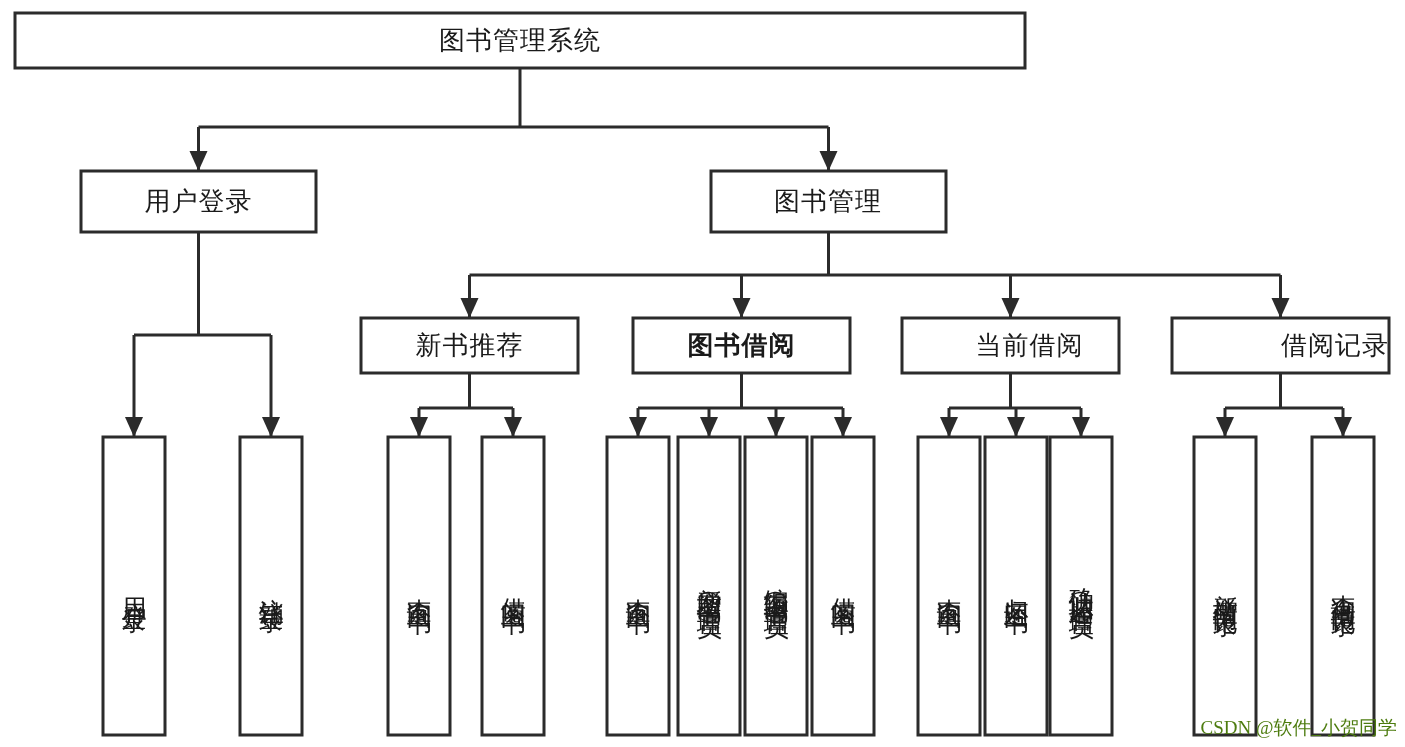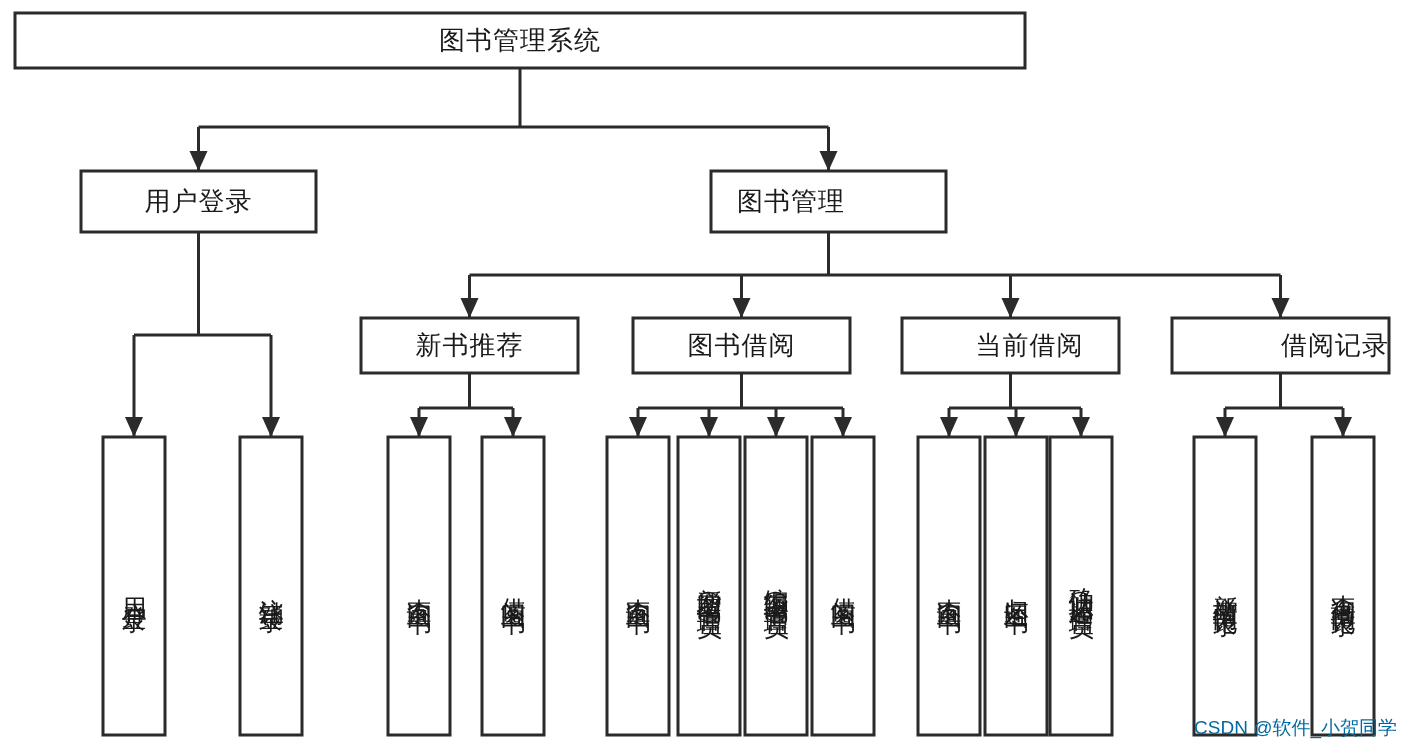--- a/index.html
+++ b/index.html
@@ -38,23 +38,23 @@
     stroke-linecap: butt;
   }
   .arrow-head {
     fill: #2b2b2b;
     stroke: none;
   }
   .watermark {
     position: absolute;
     right: 8px;
     bottom: 6px;
-    font-family: Liberation Sans, sans-serif;
+    font-family: Liberation Serif, serif;
     font-size: 19px;
-    color: #0369a1;
+    color: #4d7c0f;
     white-space: nowrap;
     user-select: none;
     pointer-events: none;
   }
   .vlabel-wrap {
     position: absolute;
     display: flex;
     align-items: center;
     justify-content: center;
     pointer-events: none;
@@ -169,27 +169,27 @@
       </g>
   </svg>
 
   <div id="label-layer">
       <div class="hlabel-wrap" style="left: 15px; top: 13px; width: 1010px; height: 55px;">
         <span class="hlabel-text">图书管理系统</span>
       </div>
       <div class="hlabel-wrap" style="left: 81px; top: 171px; width: 235px; height: 61px;">
         <span class="hlabel-text">用户登录</span>
       </div>
-      <div class="hlabel-wrap" style="left: 687px; top: 171px; width: 208px; height: 61px;">
+      <div class="hlabel-wrap" style="left: 724px; top: 171px; width: 208px; height: 61px;">
         <span class="hlabel-text">图书管理</span>
       </div>
       <div class="hlabel-wrap" style="left: 361px; top: 318px; width: 217px; height: 55px;">
         <span class="hlabel-text">新书推荐</span>
       </div>
-      <div class="hlabel-wrap" style="left: 633px; top: 318px; width: 217px; height: 55px;">
+      <div class="hlabel-wrap" style="left: 633px; top: 318px; width: 217px; height: 55px; font-weight: bold;">
         <span class="hlabel-text">图书借阅</span>
       </div>
       <div class="hlabel-wrap" style="left: 902px; top: 318px; width: 255px; height: 55px;">
         <span class="hlabel-text">当前借阅</span>
       </div>
       <div class="hlabel-wrap" style="left: 1172px; top: 318px; width: 217px; height: 55px; justify-content: flex-end;">
         <span class="hlabel-text">借阅记录</span>
       </div>
       <div class="vlabel-wrap" style="left: 103px; top: 437px; width: 62px; height: 298px;">
         <span class="vlabel-text" style="font-size: 25px; letter-spacing: 4px;">用户登录</span>

